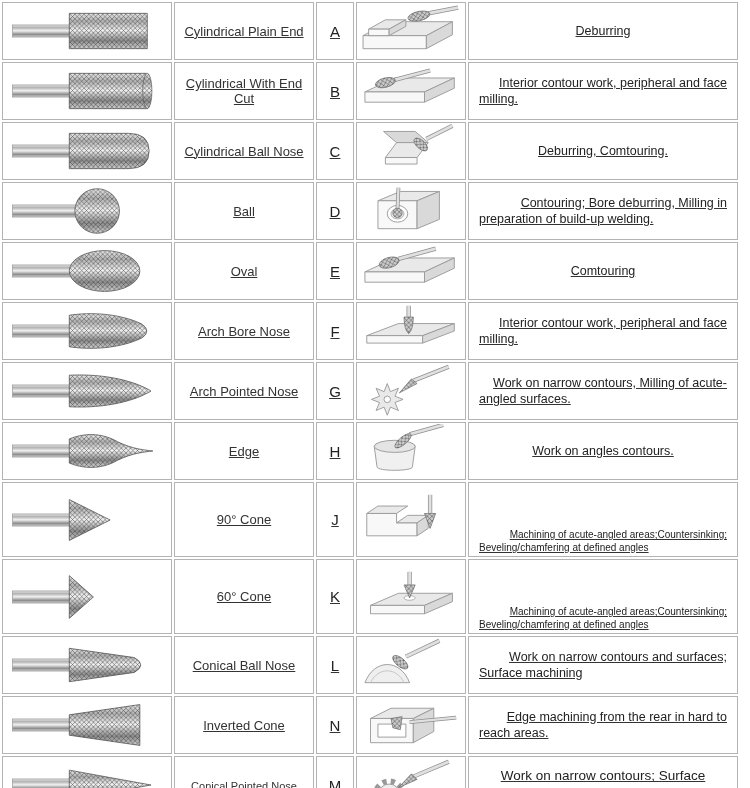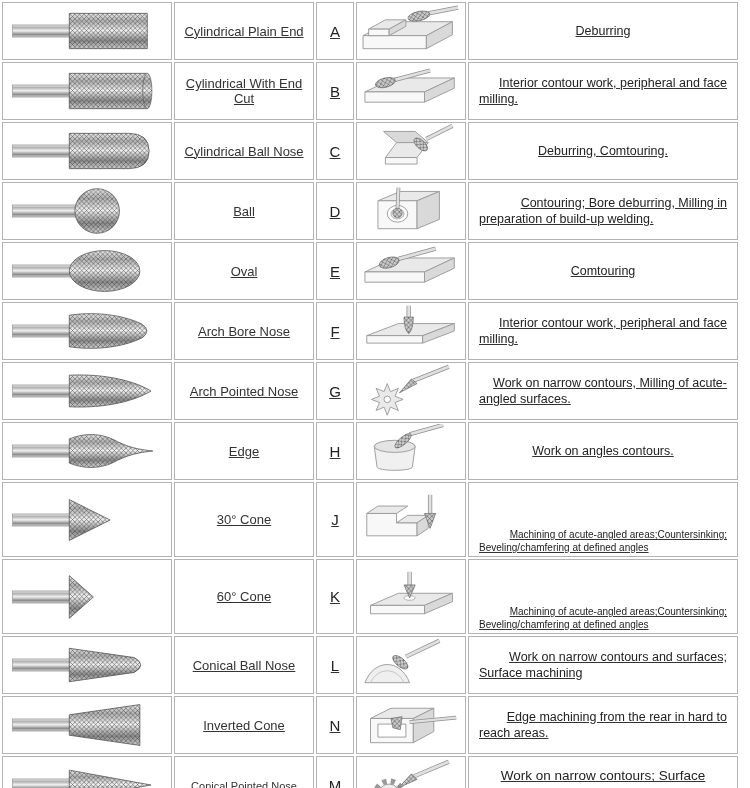--- a/index.html
+++ b/index.html
@@ -331,21 +331,21 @@
     <td>
       <div class="photo-wrap">
             <svg width="158" height="52" viewBox="0 0 164 56">
     <rect x="3" y="21.5" width="64" height="13" fill="url(#metalGrad)" stroke="#7d7d7d" stroke-width="0.6"></rect>
     <path d="M64,6 L108,28 L64,50 Z" fill="url(#metalGrad)" stroke="#5f5f5f" stroke-width="0.9"></path>
     <path d="M64,6 L108,28 L64,50 Z" fill="url(#hatchPat)"></path>
             </svg>
           </div>
     </td>
     <td class="name-cell">
-      <span>30°  Cone</span>
+      <span>90°  Cone</span>
     </td>
     <td class="code-cell">
       <span>J</span>
     </td>
     <td>
       <div class="illus-wrap">
             <svg width="108" height="54" viewBox="0 0 115 58">
               <path d="M10,22 L22,14 L54,14 L42,22 Z" fill="#e9e9e9" stroke="#9a9a9a" stroke-width="1"></path>
               <path d="M10,22 L42,22 L42,32 L64,32 L64,46 L10,46 Z" fill="#f8f8f8" stroke="#9a9a9a" stroke-width="1"></path>
               <path d="M42,32 L54,24 L76,24 L64,32 Z" fill="#e9e9e9" stroke="#9a9a9a" stroke-width="1"></path>

